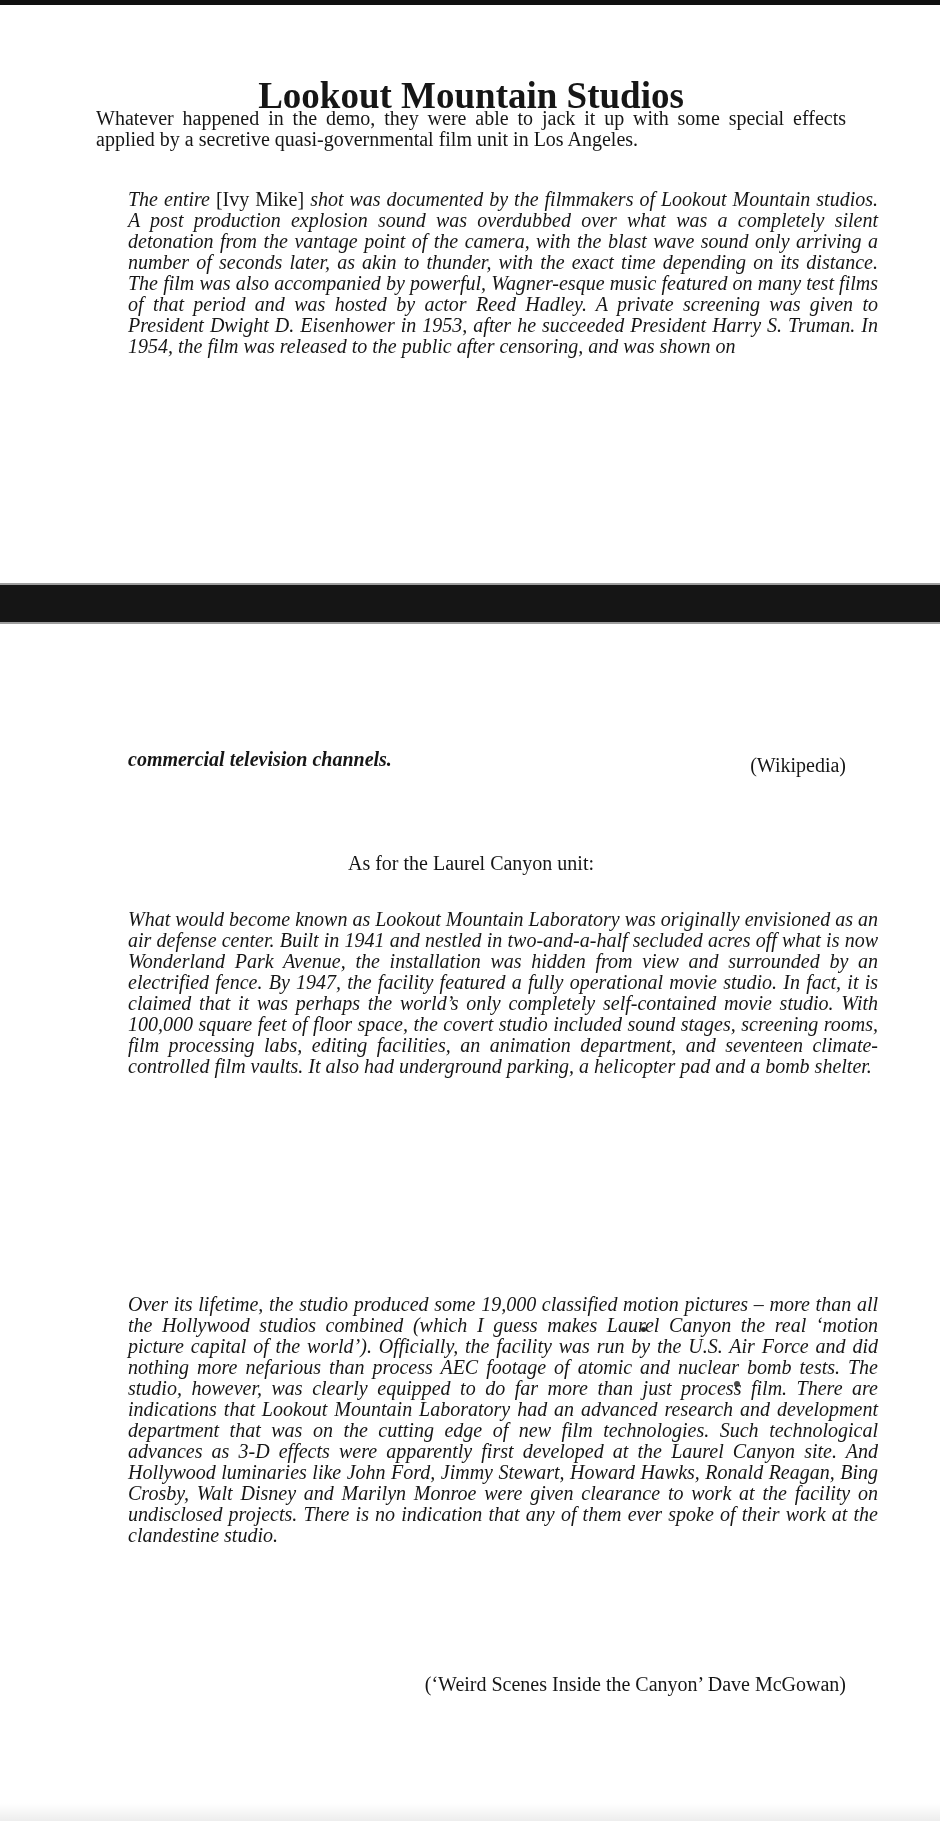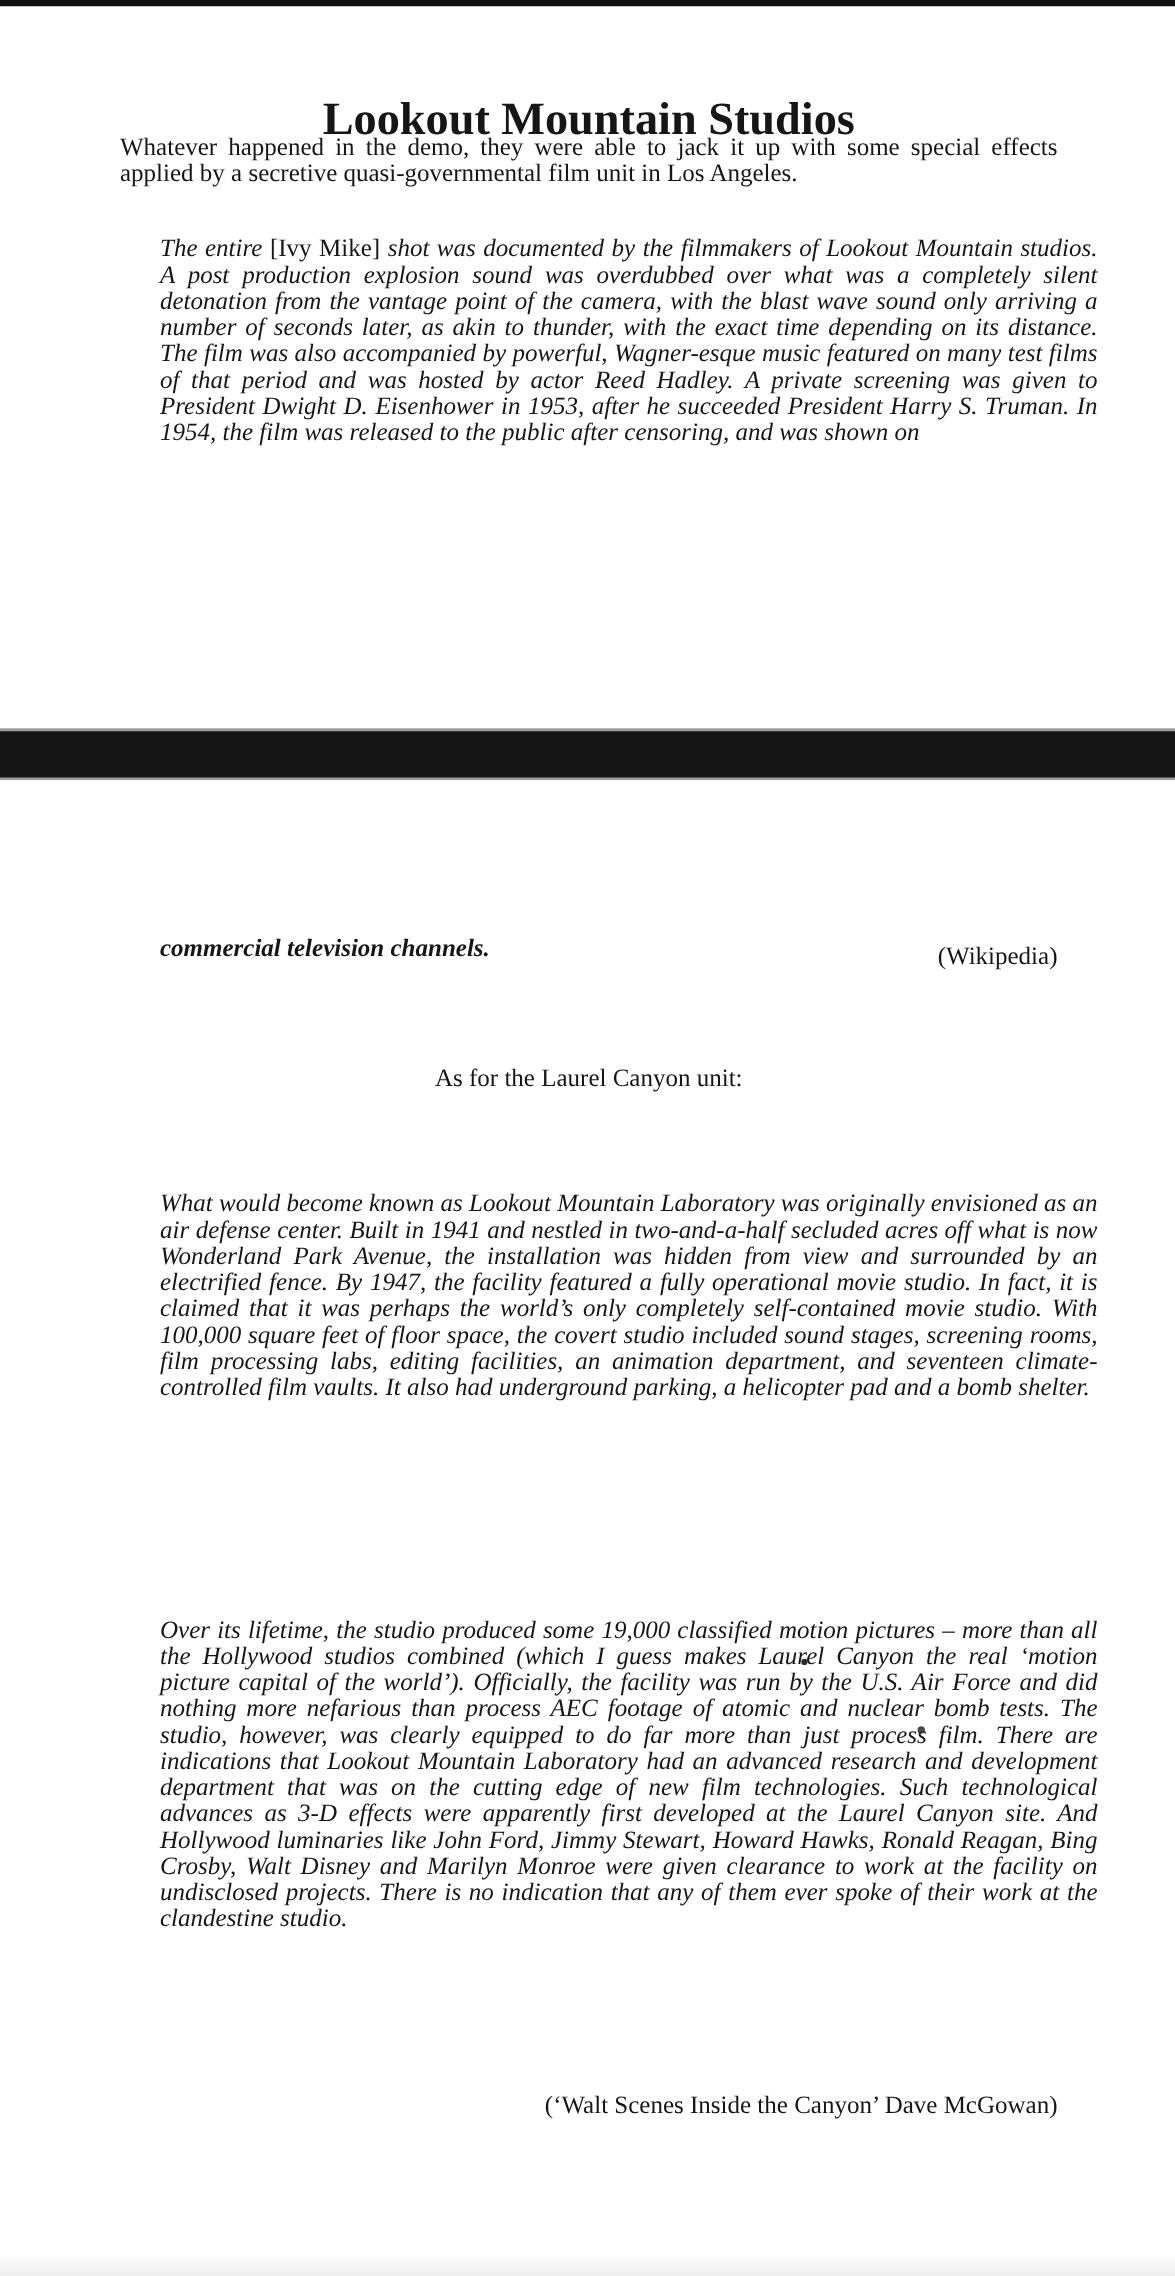--- a/index.html
+++ b/index.html
@@ -52,21 +52,21 @@
   .just { text-align: justify; }
   .ital { font-style: italic; margin-left: 32px; }
   .roman-inline { font-style: normal; }
   .right { text-align: right; }
 
   .intro        { top: 88px; }
   .quote1a      { top: 169px; }
   .quote1b      { top: 729px; font-weight: bold; }
   .wiki-attr    { top: 735px; }
   .transition   { top: 833px; text-align: center; }
-  .quoteA       { top: 933px; }
+  .quoteA       { top: 889px; }
   .quoteB       { top: 1274px; font-style: italic; }
   .mcgowan-attr { top: 1654px; }
 
   .cursor-dot {
     background: #2b2b2b;
     border-radius: 50%;
   }
   .dot1 { left: 641px; top: 1327px; width: 5px; height: 5px; }
   .dot2 { left: 734px; top: 1381px; width: 6px; height: 6px; opacity: .85; }
 
@@ -92,18 +92,18 @@
 <p class="abs col ital quote1b">commercial television channels.</p>
 
 <p class="abs col right wiki-attr">(Wikipedia)</p>
 
 <p class="abs col transition">As for the Laurel Canyon unit:</p>
 
 <p class="abs col just ital quoteA">What would become known as Lookout Mountain Laboratory was originally envisioned as an air defense center. Built in 1941 and nestled in two-and-a-half secluded acres off what is now Wonderland Park Avenue, the installation was hidden from view and surrounded by an electrified fence. By 1947, the facility featured a fully operational movie studio. In fact, it is claimed that it was perhaps the world’s only completely self-contained movie studio. With 100,000 square feet of floor space, the covert studio included sound stages, screening rooms, film processing labs, editing facilities, an animation department, and seventeen climate-controlled film vaults. It also had underground parking, a helicopter pad and a bomb shelter.</p>
 
 <p class="abs col just ital quoteB">Over its lifetime, the studio produced some 19,000 classified motion pictures – more than all the Hollywood studios combined (which I guess makes Laurel Canyon the real ‘motion picture capital of the world’). Officially, the facility was run by the U.S. Air Force and did nothing more nefarious than process AEC footage of atomic and nuclear bomb tests. The studio, however, was clearly equipped to do far more than just process film. There are indications that Lookout Mountain Laboratory had an advanced research and development department that was on the cutting edge of new film technologies. Such technological advances as 3-D effects were apparently first developed at the Laurel Canyon site. And Hollywood luminaries like John Ford, Jimmy Stewart, Howard Hawks, Ronald Reagan, Bing Crosby, Walt Disney and Marilyn Monroe were given clearance to work at the facility on undisclosed projects. There is no indication that any of them ever spoke of their work at the clandestine studio.</p>
 
-<p class="abs col right mcgowan-attr">(‘Walt Scenes Inside the Canyon’ Dave McGowan)</p>
+<p class="abs col right mcgowan-attr">(‘Weird Scenes Inside the Canyon’ Dave McGowan)</p>
 
 <div class="abs cursor-dot dot1"></div>
 <div class="abs cursor-dot dot2"></div>
 
 <div class="abs bottom-shade"></div>
 
 </body></html>

